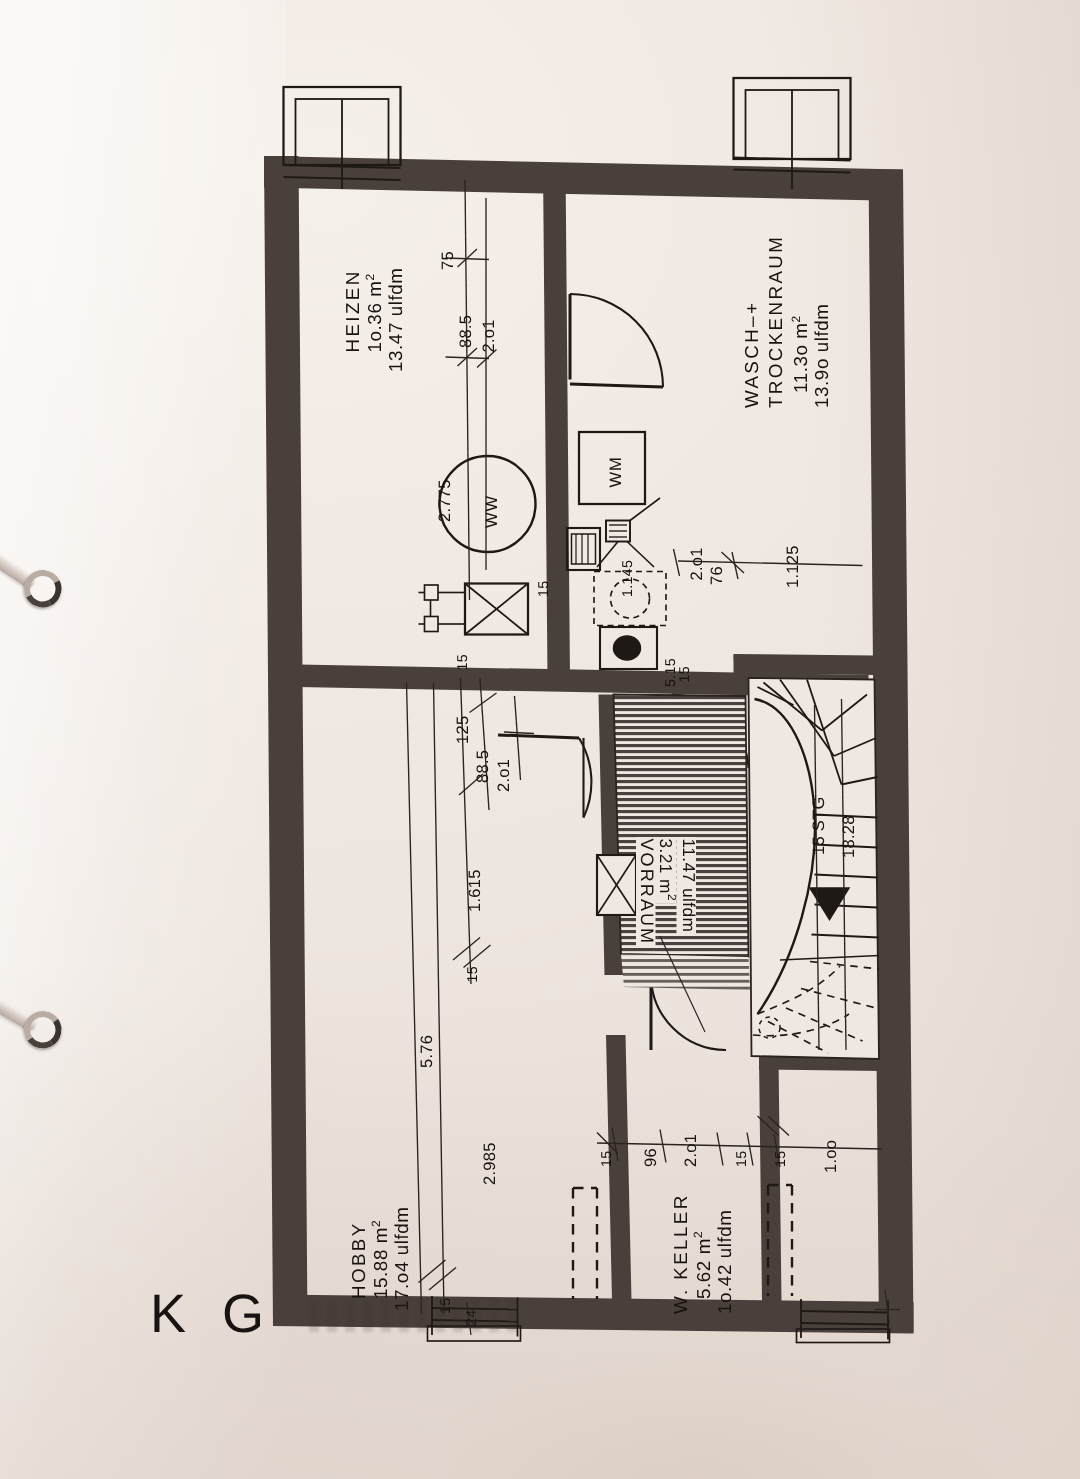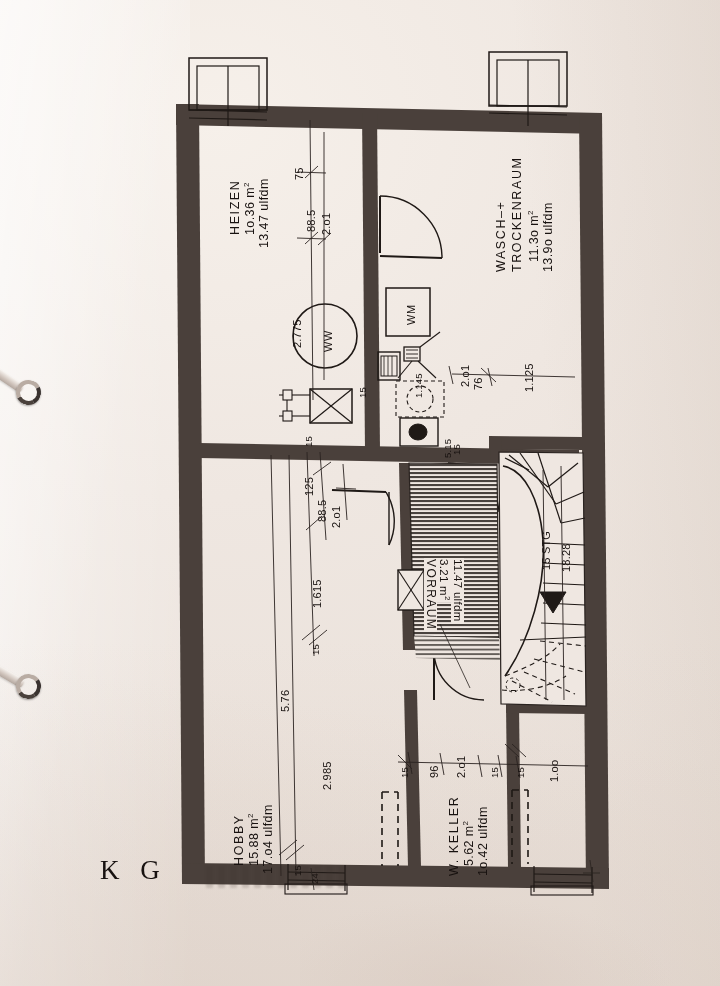--- a/index.html
+++ b/index.html
@@ -67,22 +67,22 @@
 
   .room-name{font-size:12.5px;letter-spacing:1.6px;}
   .room-area{font-size:12.5px;letter-spacing:.4px;}
   .dim{font-size:11px;letter-spacing:.2px;}
   .dim-s{font-size:9.5px;letter-spacing:.2px;}
   .tag{font-size:11px;letter-spacing:.6px;}
   .sup{font-size:8px;vertical-align:super;}
 
   #kg{
     position:absolute;left:100px;top:855px;
-    font-size:27px;letter-spacing:7px;color:#181210;
-    font-family:Liberation Serif, serif;
+    font-size:36px;letter-spacing:7px;color:#181210;
+    font-family:Liberation Sans, sans-serif;
   }
   
   #ghost{
     position:absolute;left:206px;top:866px;width:140px;height:22px;
     opacity:.16;
     background:
       repeating-linear-gradient(90deg,#3a2f2a 0 7px,transparent 7px 12px);
     filter:blur(1px);
     pointer-events:none;
   }

